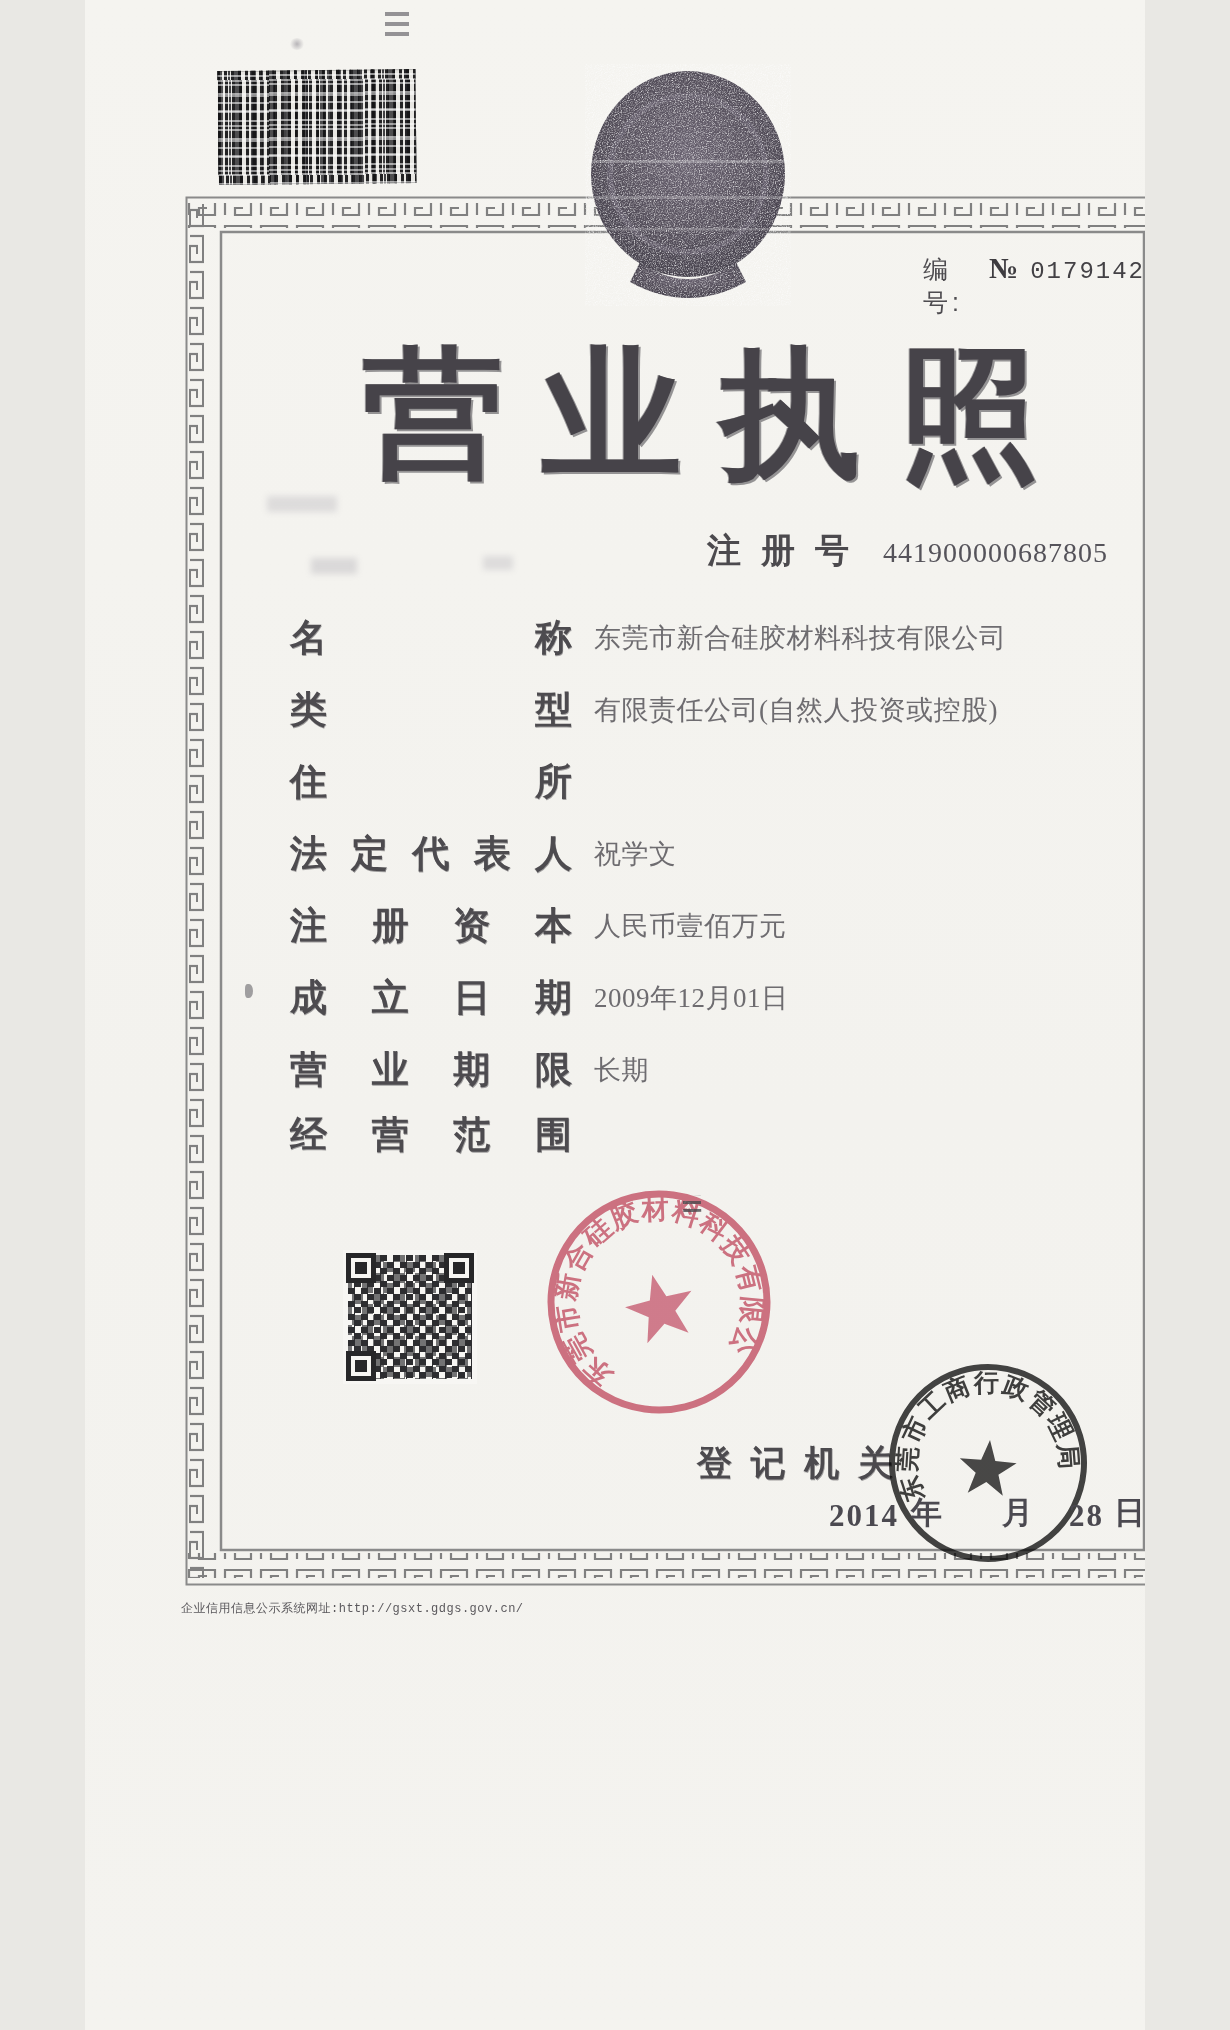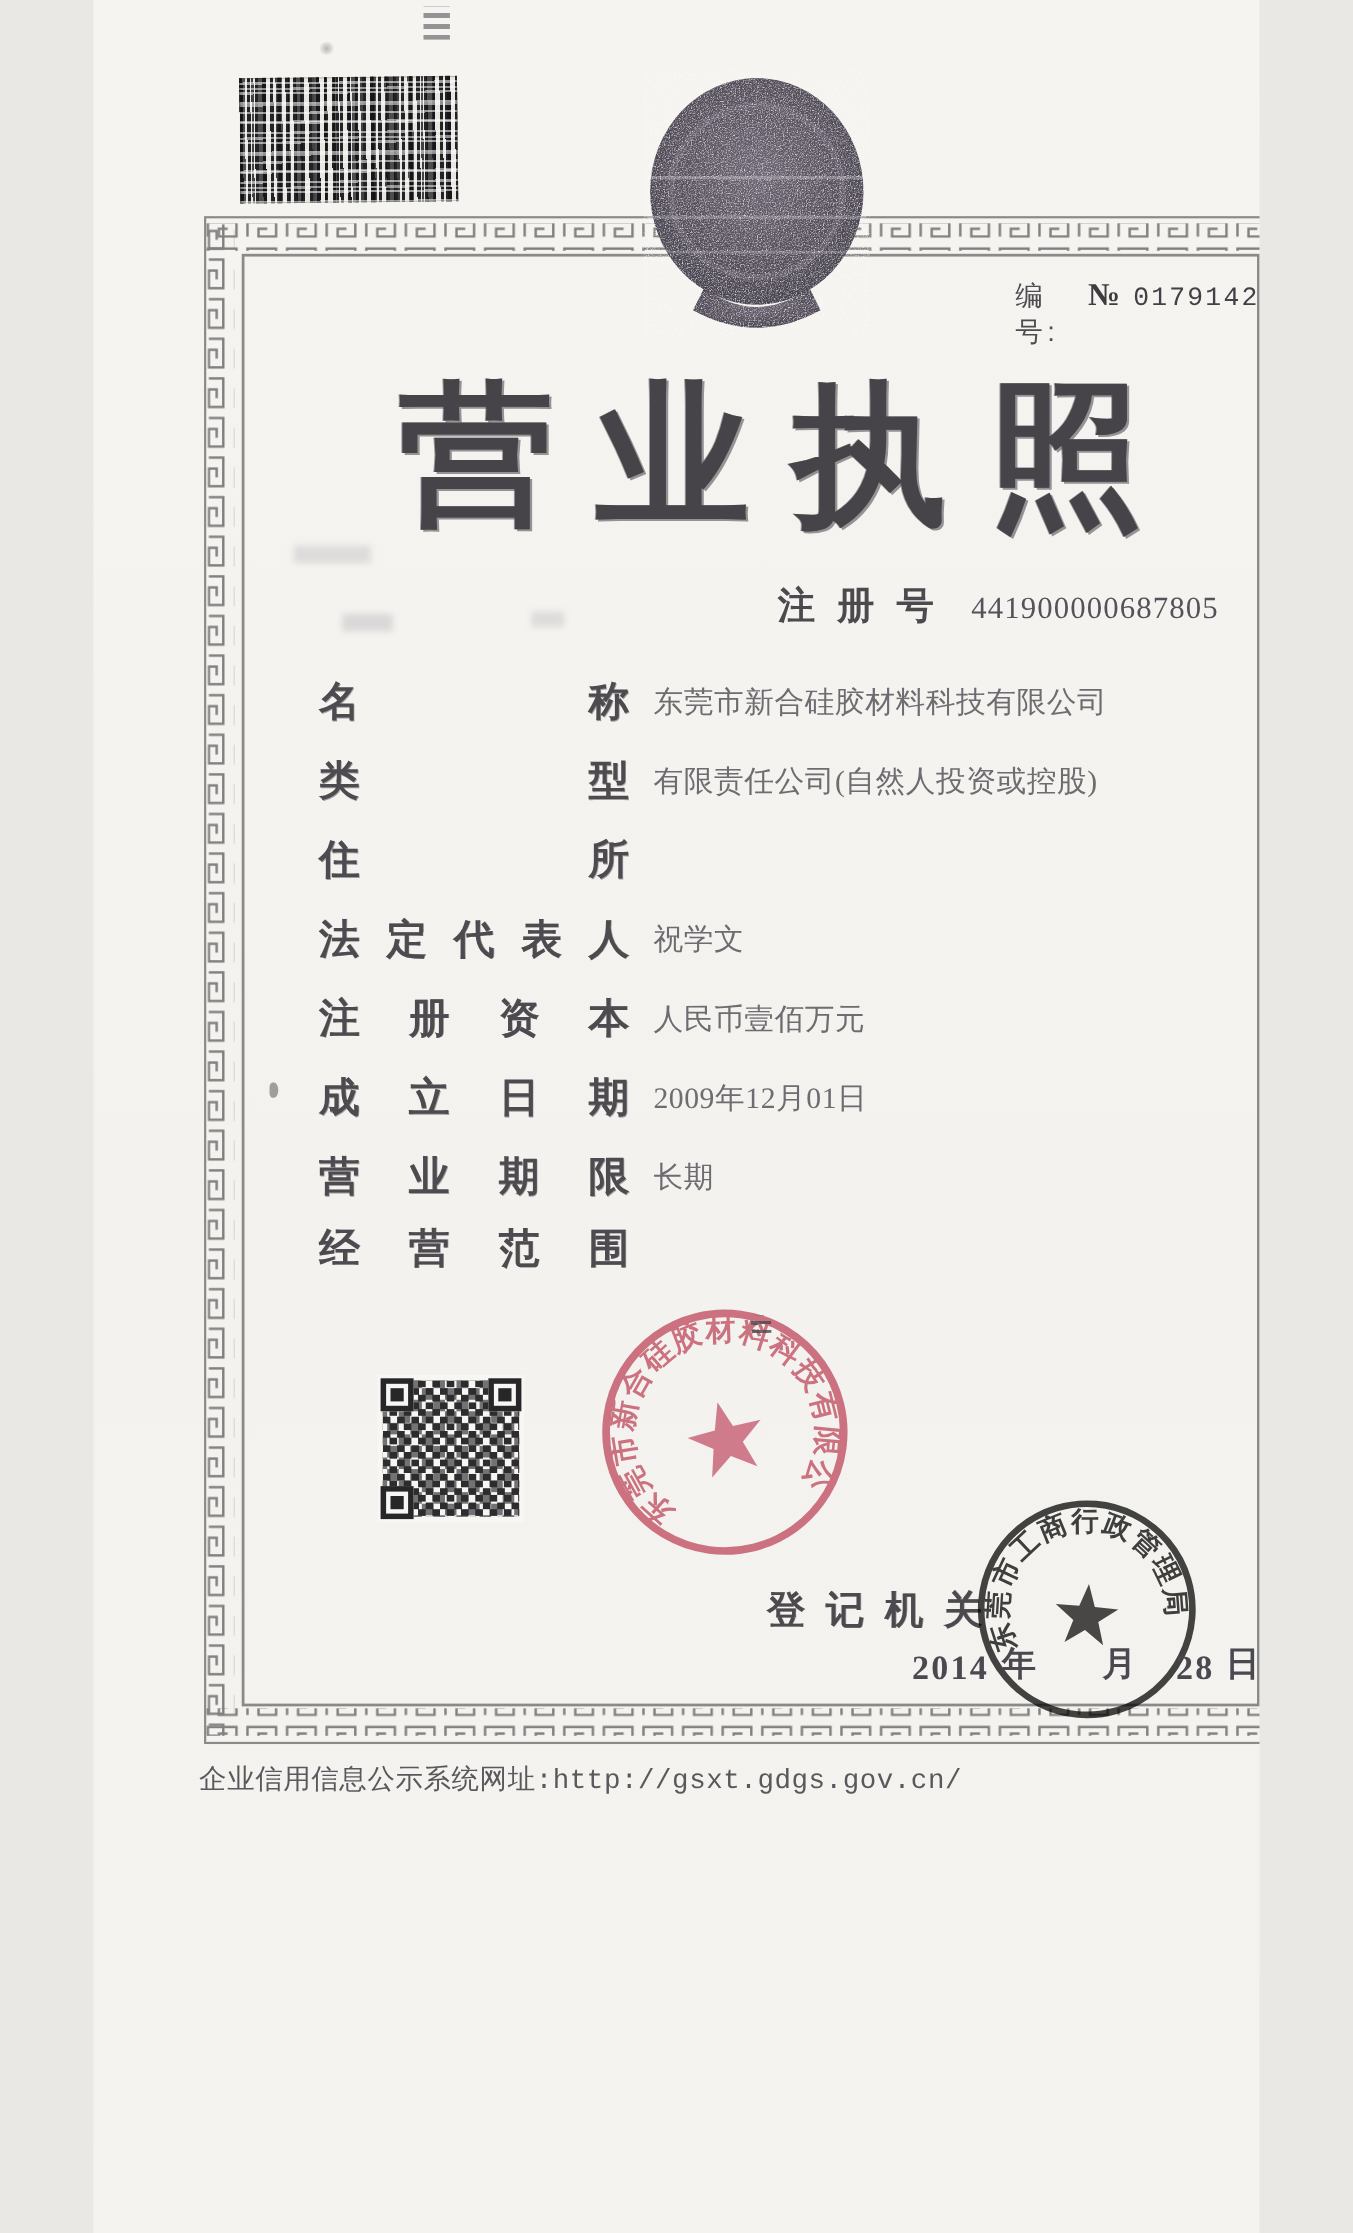--- a/index.html
+++ b/index.html
@@ -71,21 +71,21 @@
   
   .seal-red{position:absolute;left:456px;top:1184px;transform:rotate(-14deg);opacity:.85;mix-blend-mode:multiply;}
   .seal-black{position:absolute;left:798px;top:1358px;transform:rotate(5deg);opacity:.88;mix-blend-mode:multiply;}
   
   .registrar{position:absolute;left:612px;top:1440px;width:196px;display:flex;justify-content:space-between;
     font-size:35px;font-weight:700;color:#4c4a4e;text-shadow:.6px .6px 0 rgba(77,75,79,.5);}
   .dateline{position:absolute;left:744px;top:1492px;display:flex;align-items:flex-end;
     font-size:31px;color:#4b4950;font-family:"Liberation Serif",serif;font-weight:600;letter-spacing:2px;}
   .dateline .g1{width:12px;} .dateline .g2{width:58px;} .dateline .g3{width:34px;} .dateline .g4{width:10px;}
   
-  .footer-left{position:absolute;left:96px;top:1600px;font-size:25px;color:#5a585c;letter-spacing:.5px;
+  .footer-left{position:absolute;left:96px;top:1600px;font-size:12px;color:#5a585c;letter-spacing:.5px;
     font-family:"Liberation Mono",monospace;}
   .footer-right{position:absolute;left:694px;top:1598px;width:392px;text-align:right;
     font-size:21px;font-weight:700;color:#4a484c;letter-spacing:1px;}
   
   .smudge{position:absolute;pointer-events:none;}
   .smudge-top{left:300px;top:6px;width:24px;height:30px;opacity:.6;
     background:repeating-linear-gradient(0deg,#55525a 0 4px,transparent 4px 10px);filter:blur(.4px);}
   .smudge-dot{left:204px;top:38px;width:16px;height:12px;border-radius:50%;
     background:radial-gradient(circle,#7a7680 0%,transparent 70%);opacity:.5;}
   .smudge-a{left:182px;top:496px;width:70px;height:16px;background:#8d8a97;opacity:.22;filter:blur(3px);}

